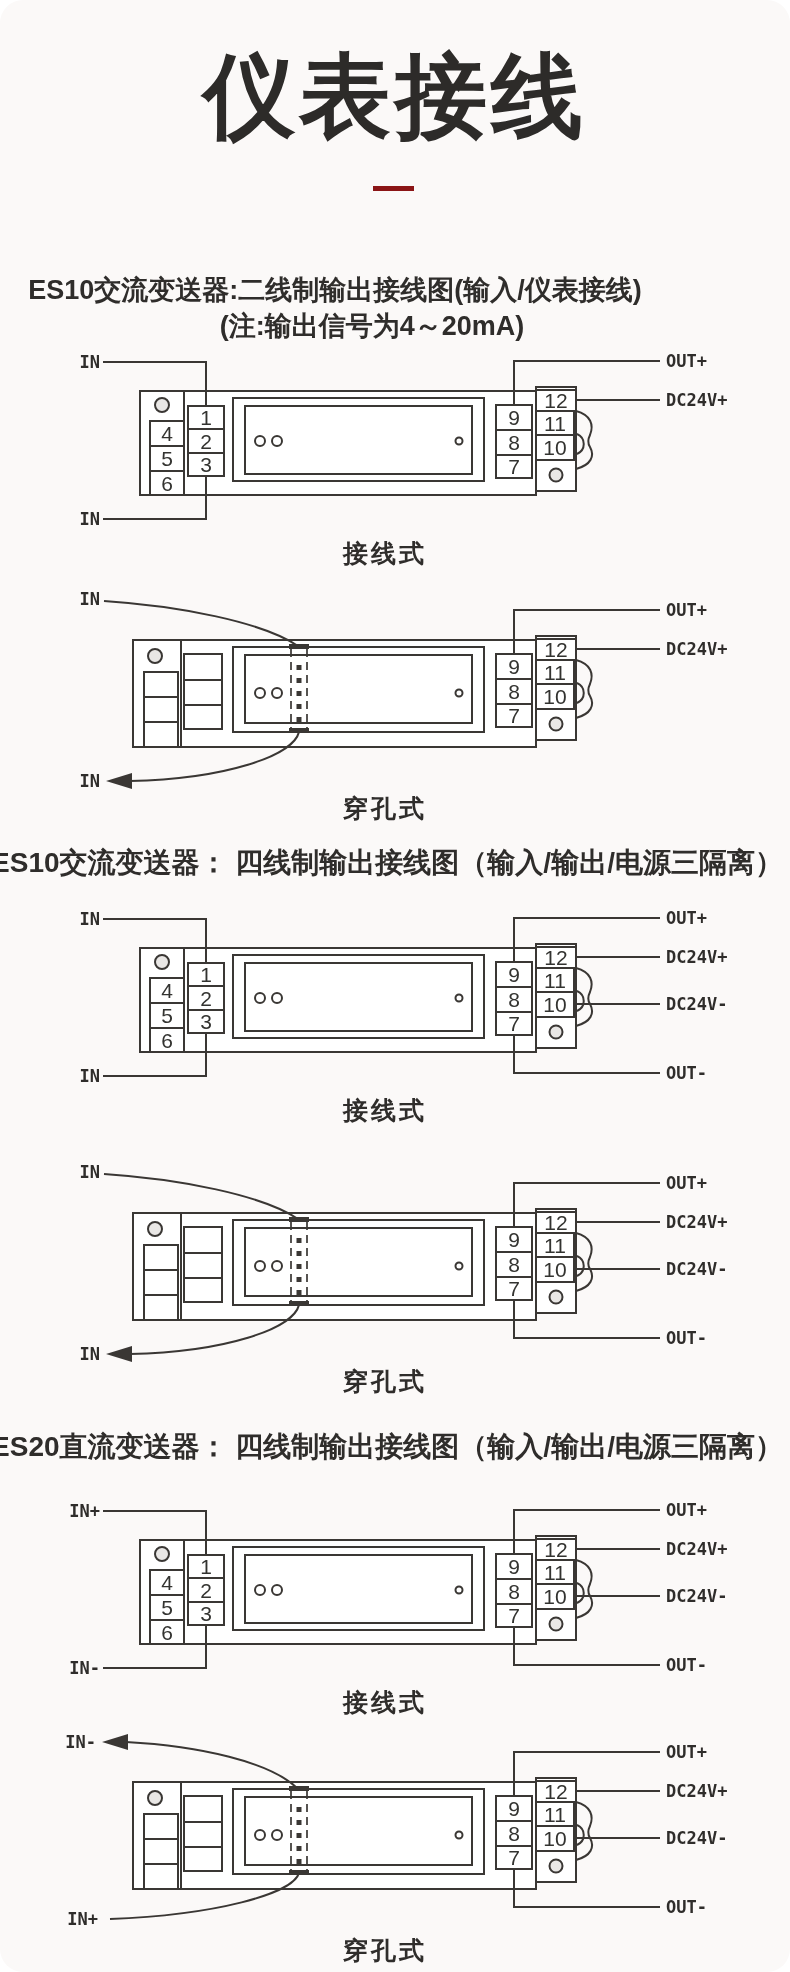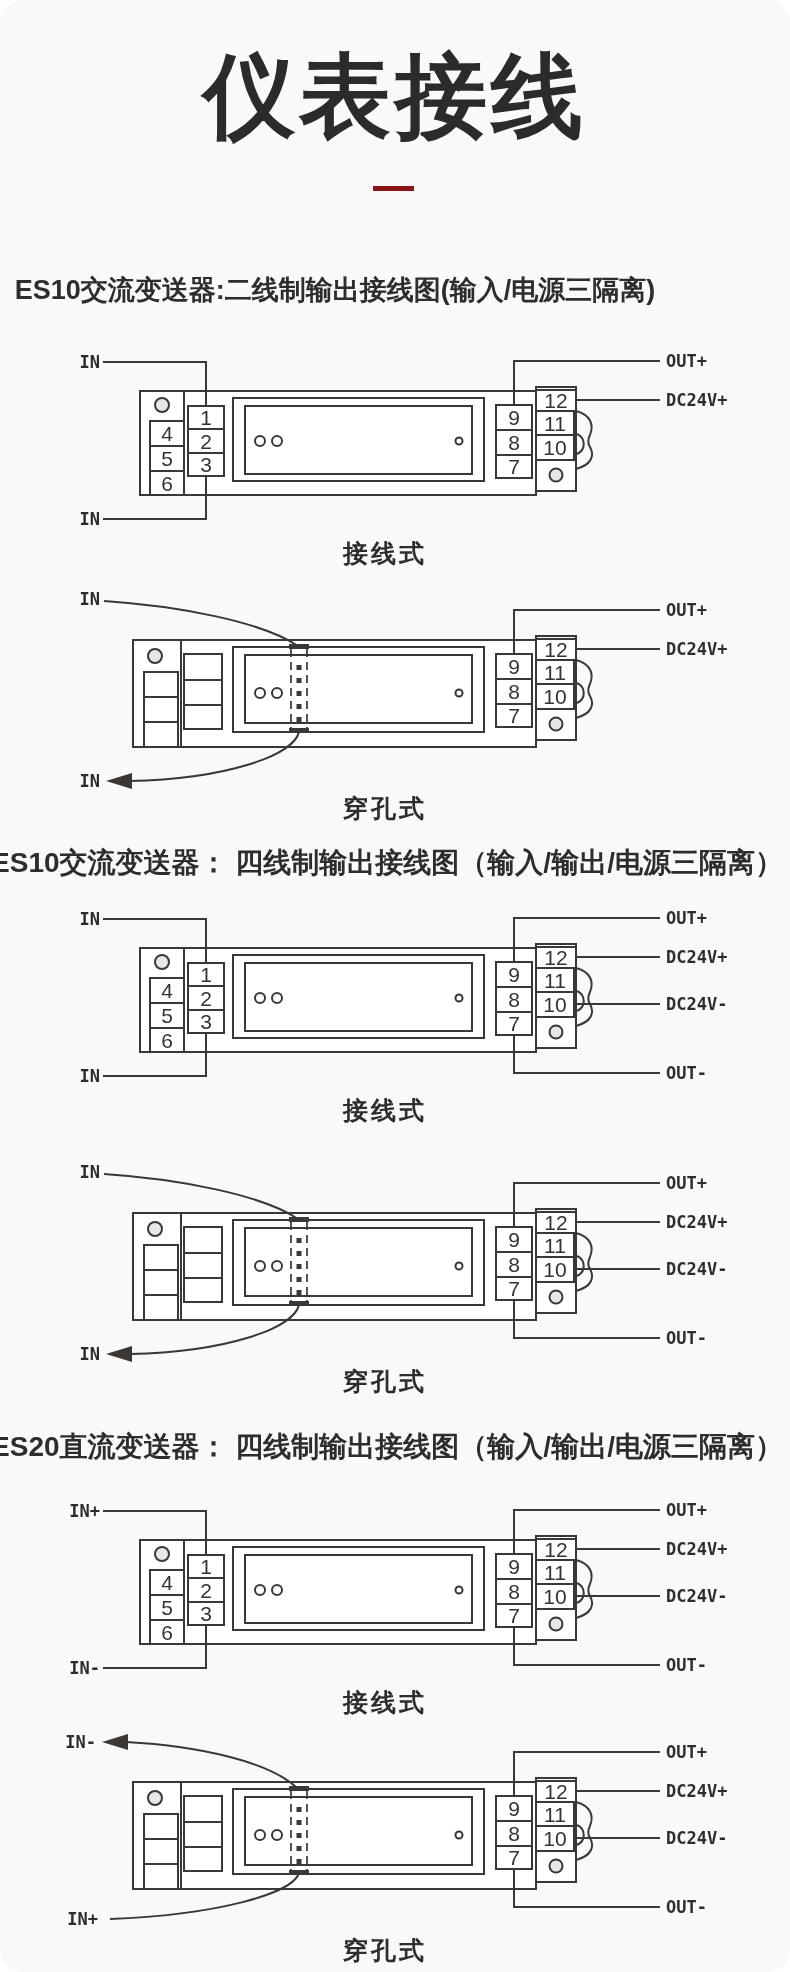--- a/index.html
+++ b/index.html
@@ -26,21 +26,22 @@
   svg .dot{fill:#3a3734;stroke:none;}
   svg .num{font-family:"Liberation Sans", sans-serif;font-size:21px;fill:#333330;}
   svg .wlbl{font-family:"DejaVu Sans Mono", monospace;font-size:17px;font-weight:bold;fill:#2f2d2b;}
 </style>
 </head>
 <body>
 
 <div class="page">
   <div class="page-title">仪表接线</div>
   <div class="divider"></div>
-  <div class="sec-head" id="s1h1">ES10交流变送器:二线制输出接线图(输入/电源三隔离)</div>
+  <div class="sec-head" id="s1h1">ES10交流变送器:二线制输出接线图(输入/仪表接线)</div>
+  <div class="sec-head" id="s1h2">(注:输出信号为4～20mA)</div>
   <div class="sec-head" id="s2h1">ES10交流变送器： 四线制输出接线图（输入/输出/电源三隔离）</div>
   <div class="sec-head" id="s3h1">ES20直流变送器： 四线制输出接线图（输入/输出/电源三隔离）</div>
   <div id="diagram-layer">
       <svg width="790" height="240" viewBox="0 316 790 240" style="top: 316px;">
         <rect x="140" y="391" width="396" height="104" class="box"></rect>
         <path d="M184 391 V495" class="ln"></path>
         <circle cx="162" cy="405" r="7" class="screw"></circle>
         <rect x="150" y="421" width="34" height="25" class="box"></rect>
         <text x="167" y="441" class="num" text-anchor="middle">4</text>
         <rect x="150" y="446" width="34" height="25" class="box"></rect>

